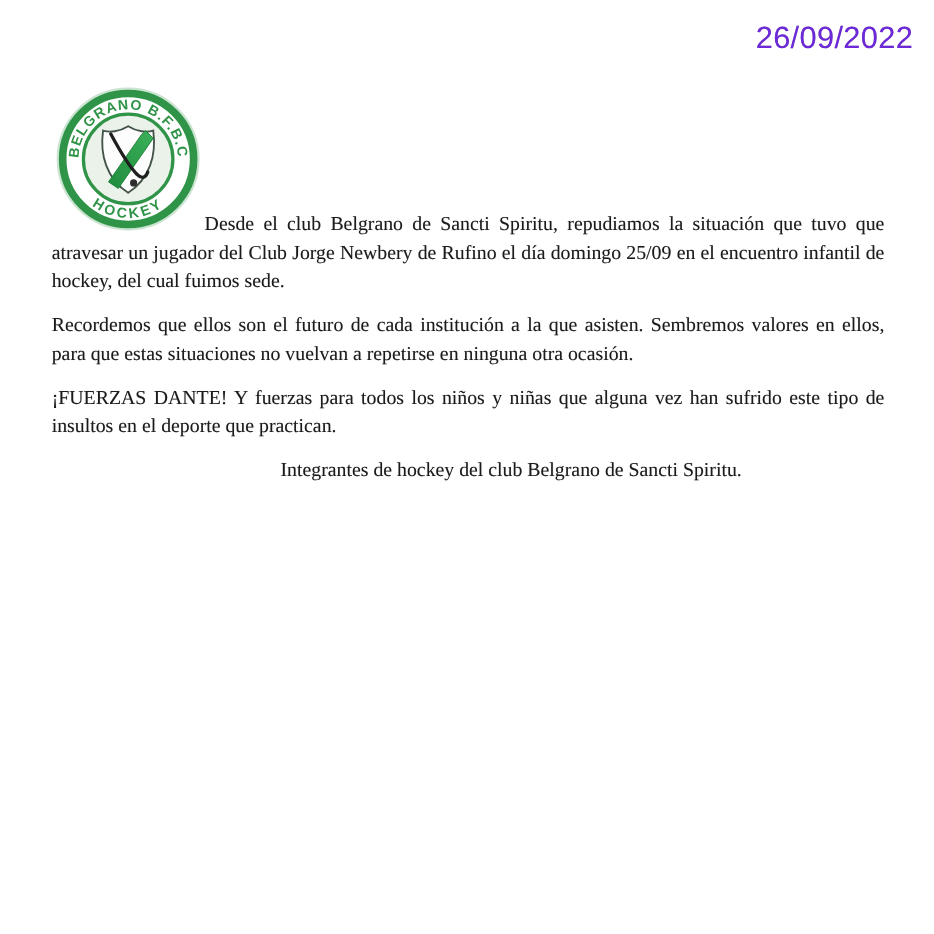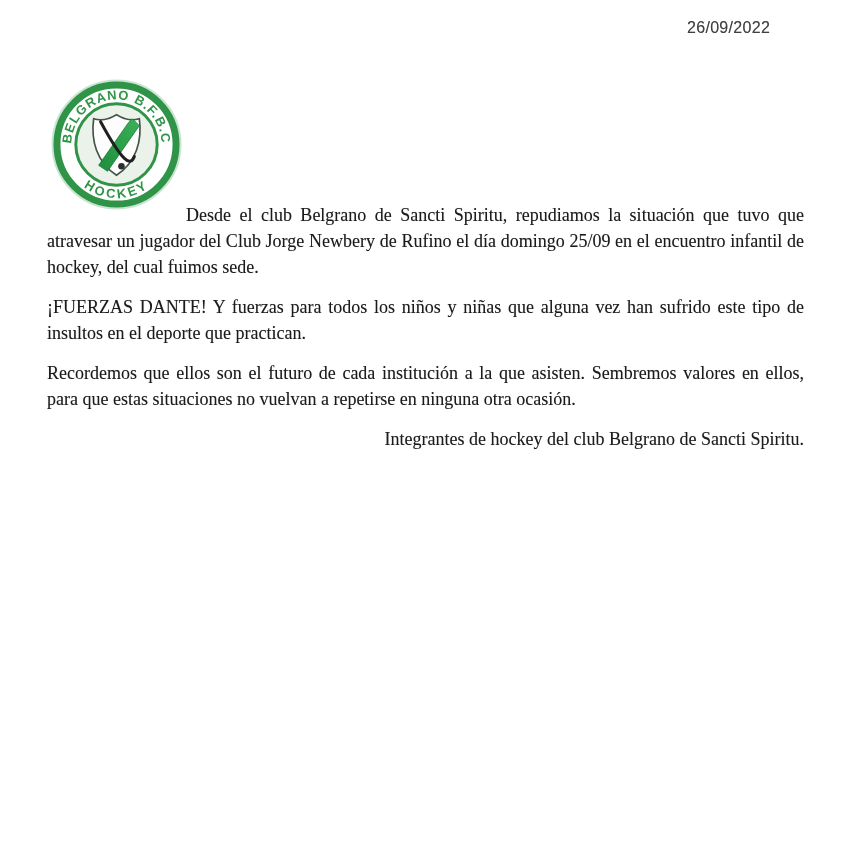--- a/index.html
+++ b/index.html
@@ -7,45 +7,45 @@
     position: relative;
     width: 849px; height: 849px;
     background: #ffffff;
     overflow: hidden;
     font-family: "Liberation Serif", "DejaVu Serif", serif;
   }
   .date {
     position: absolute;
     left: 687px; top: 19px;
     font-family: "Liberation Sans", "DejaVu Sans", sans-serif;
-    font-size: 16px;
-    color: #404040;
+    font-size: 28px;
+    color: #6d28d9;
     letter-spacing: 0.3px;
     text-shadow: 0 0 0.6px rgba(30,30,30,0.35);
   }
   .logo {
     position: absolute;
     left: 51px; top: 79px;
     width: 131px; height: 131px;
   }
   .content {
     position: absolute;
     left: 47px; top: 190px;
     width: 757px;
     font-size: 18px;
     line-height: 26px;
     text-align: justify;
     color: #1b1b1b;
     text-shadow: 0 0 0.7px rgba(25,25,25,0.35);
   }
-  .content p { margin: 12px 0 14px 0; }
+  .content p { margin: 0 0 14px 0; }
   .content p.first { text-indent: 139px; }
   .closing {
     margin-top: 90px;
-    text-align: right;
+    text-align: left;
     text-indent: 208px;
   }
   .badge-text {
     font-family: "Liberation Sans", "DejaVu Sans", sans-serif;
     font-weight: 700;
     fill: #2f9447;
   }
 </style>
 </head>
 <body>
@@ -85,18 +85,18 @@
       </text>
 
       <text class="badge-text" font-size="13" letter-spacing="2.6">
         <textPath href="#arcBottom" startOffset="50%" text-anchor="middle">HOCKEY</textPath>
       </text>
     </svg>
   </div>
 
   <div class="content">
     <p class="first">Desde el club Belgrano de Sancti Spiritu, repudiamos la situación que tuvo que atravesar un jugador del Club Jorge Newbery de Rufino el día domingo 25/09 en el encuentro infantil de hockey, del cual fuimos sede.</p>
+    <p>Recordemos que ellos son el futuro de cada institución a la que asisten. Sembremos valores en ellos, para que estas situaciones no vuelvan a repetirse en ninguna otra ocasión.</p>
     <p>¡FUERZAS DANTE! Y fuerzas para todos los niños y niñas que alguna vez han sufrido este tipo de insultos en el deporte que practican.</p>
-    <p>Recordemos que ellos son el futuro de cada institución a la que asisten. Sembremos valores en ellos, para que estas situaciones no vuelvan a repetirse en ninguna otra ocasión.</p>
     <p class="closing">Integrantes de hockey del club Belgrano de Sancti Spiritu.</p>
   </div>
 
 </div>
 
 </body></html>

